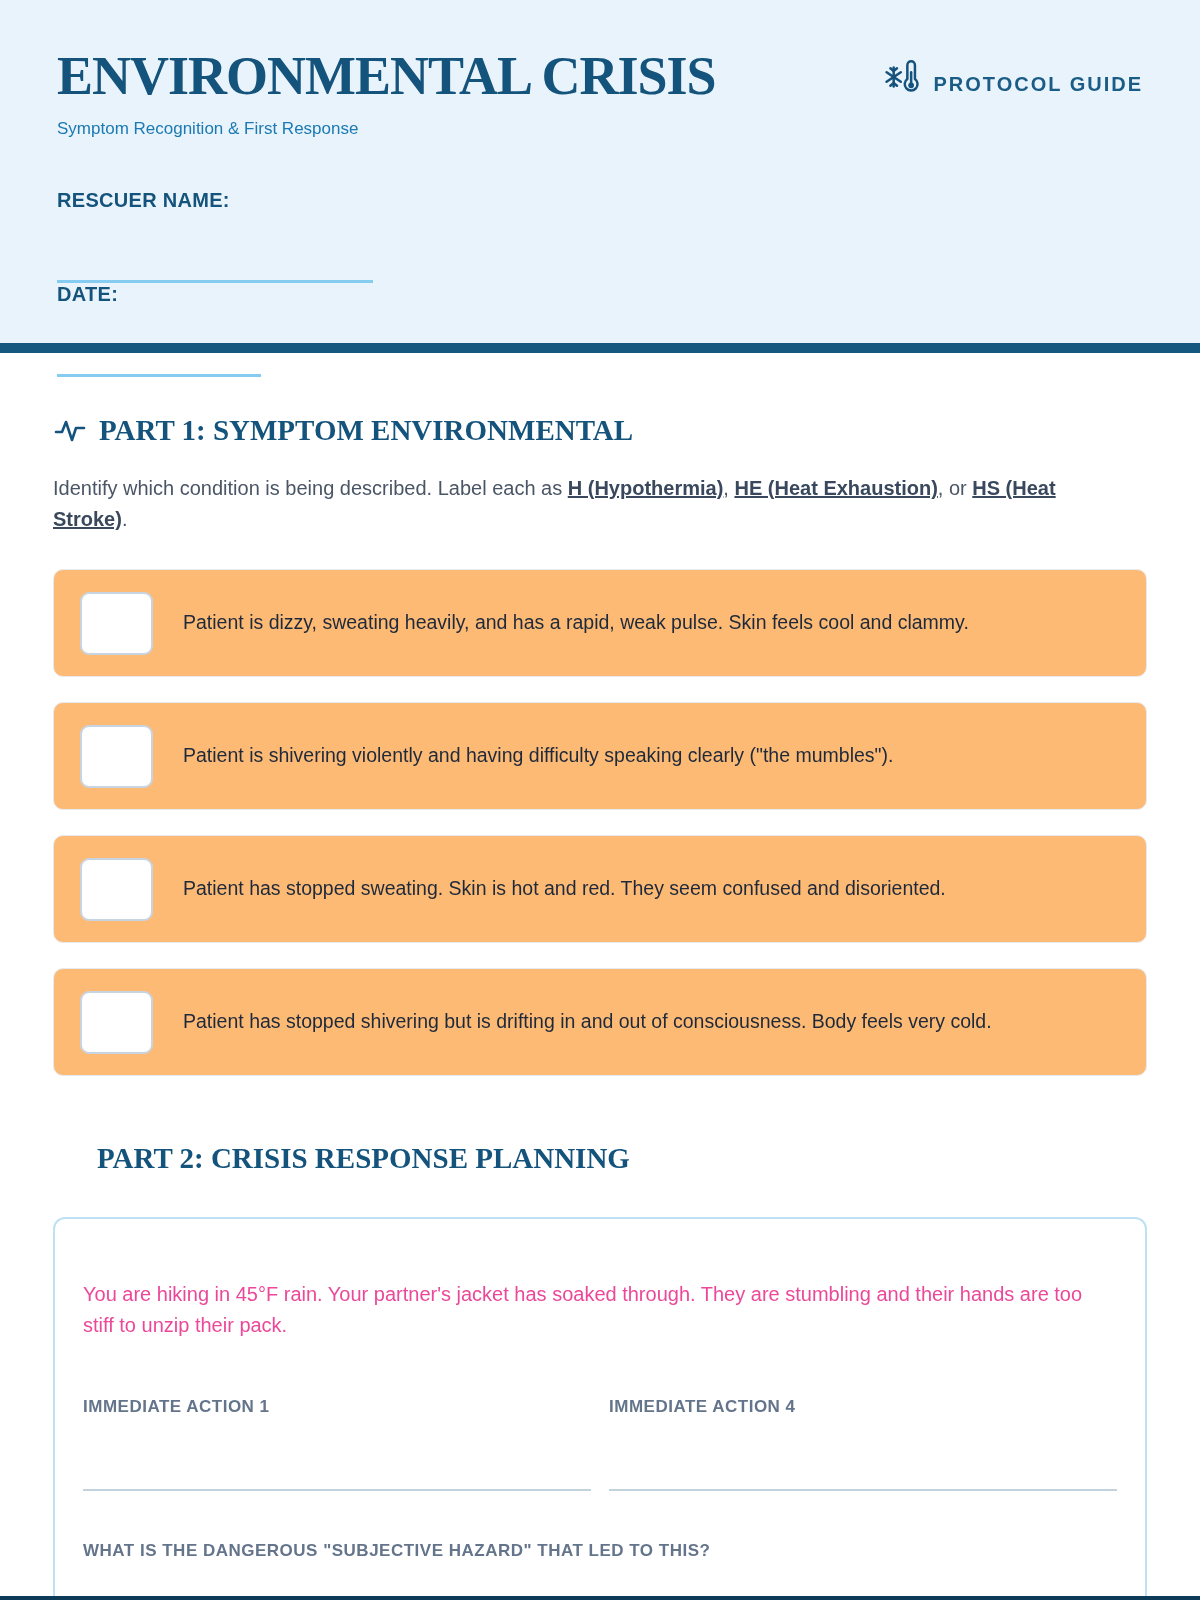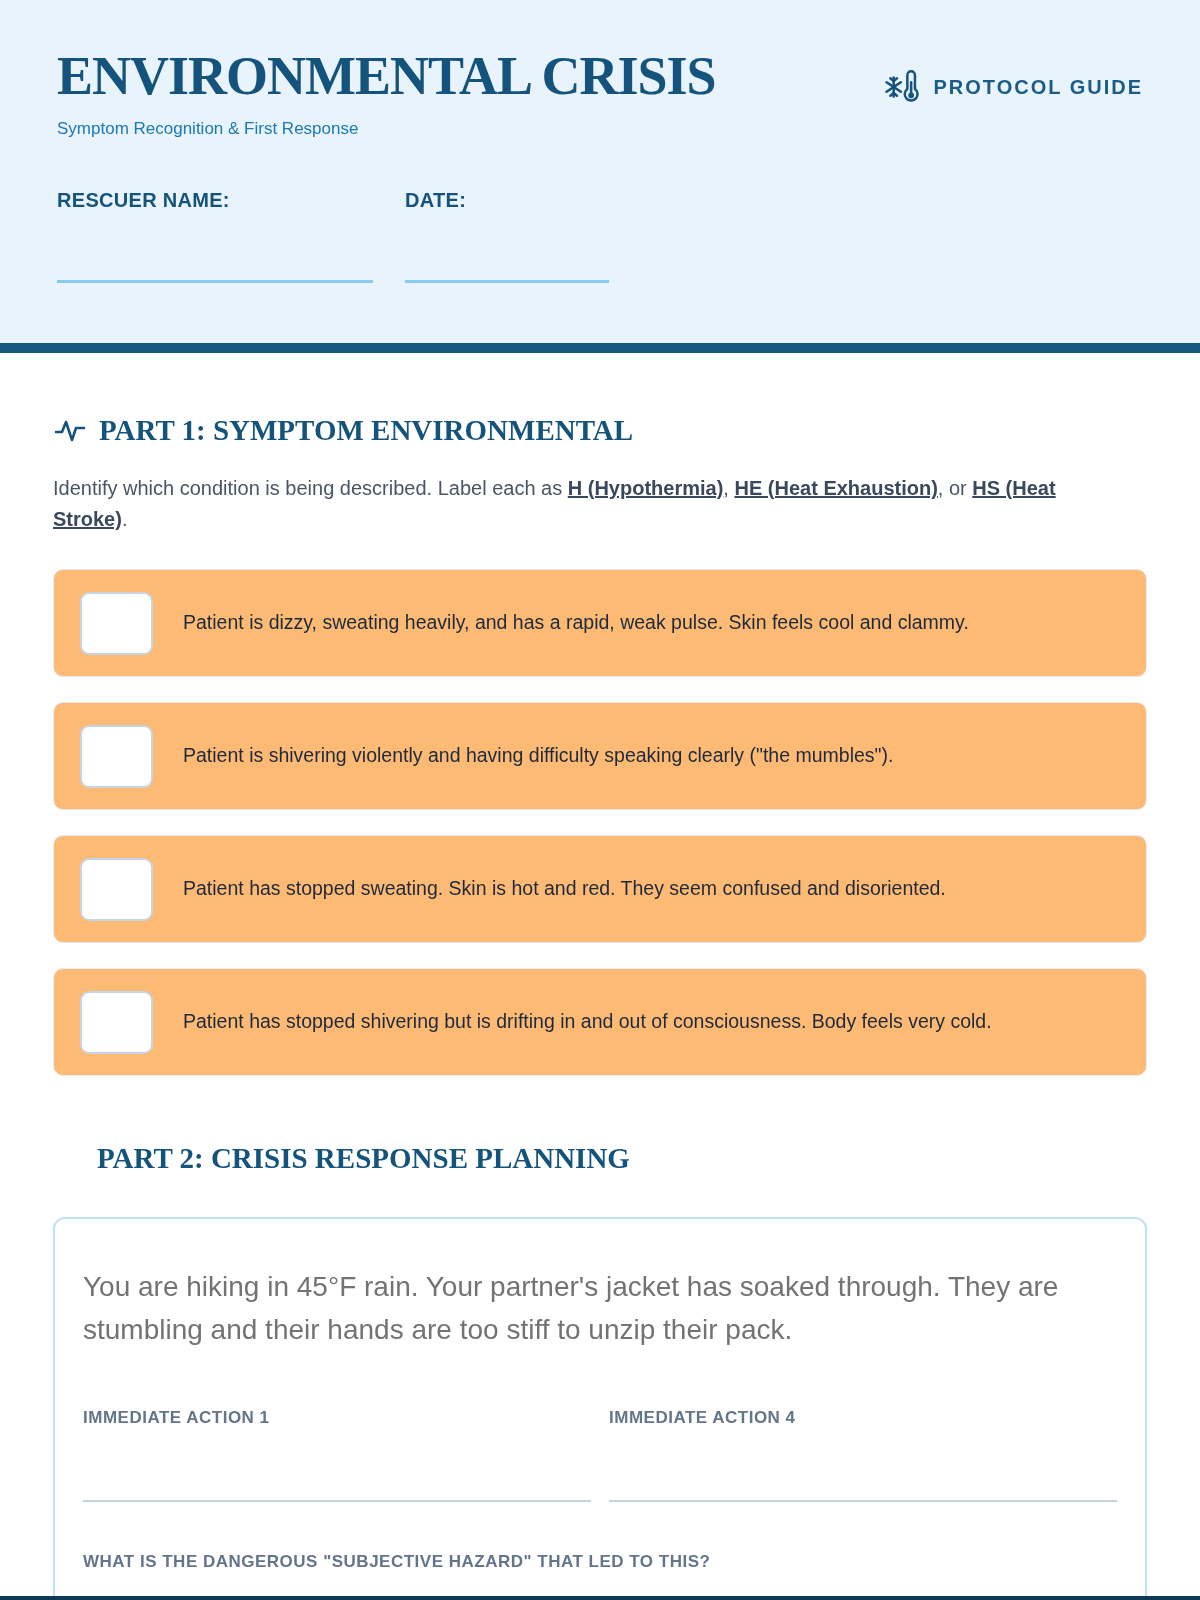--- a/index.html
+++ b/index.html
@@ -36,34 +36,35 @@
     line-height: 1.05;
   }
   .doc-subtitle {
     margin-top: 14px;
     font-size: 17px;
     color: #1b79b3;
     font-weight: 500;
   }
   .badge {
     display: flex;
-    align-items: center;
+    align-items: flex-end;
     gap: 12px;
-    margin-top: 20px;
+    margin-top: 10px;
   }
   .badge-label {
     font-size: 20px;
     font-weight: 700;
     letter-spacing: 2px;
     color: #1a5c85;
     white-space: nowrap;
   }
   .fields-row {
     display: flex;
     margin-top: 50px;
+    flex-direction: column;
   }
   .field-col-1 { width: 348px; }
   .field-col-2 { width: 260px; }
   .field-label {
     font-size: 20px;
     font-weight: 700;
     letter-spacing: 0.3px;
     color: #14537c;
   }
   .write-line-header {
@@ -145,24 +146,24 @@
     height: 560px;
     box-sizing: border-box;
   }
   .scenario-title {
     margin: 0;
     font-size: 24px;
     font-weight: 700;
     color: #19618e;
   }
   .scenario-desc {
-    margin-top: 12px;
-    font-size: 28px;
+    margin-top: 26px;
+    font-size: 20px;
     line-height: 1.55;
-    color: #737373;
+    color: #ec4899;
     max-width: 1020px;
   }
   .actions-grid {
     display: grid;
     grid-template-columns: 1fr 1fr;
     column-gap: 18px;
     margin-top: 56px;
   }
   .mini-label {
     font-size: 17px;

